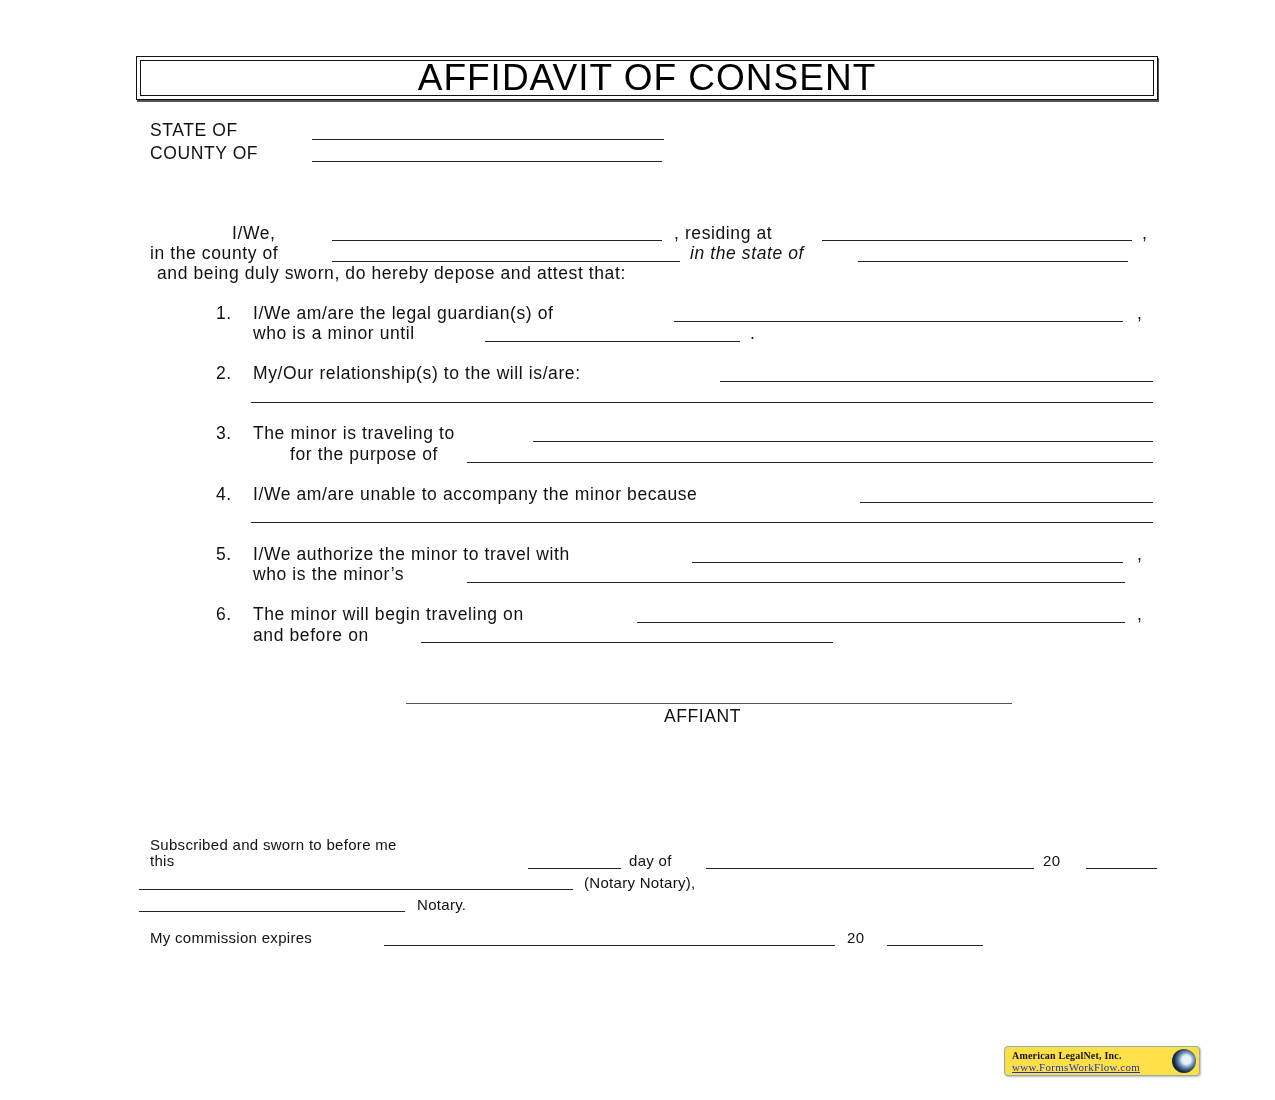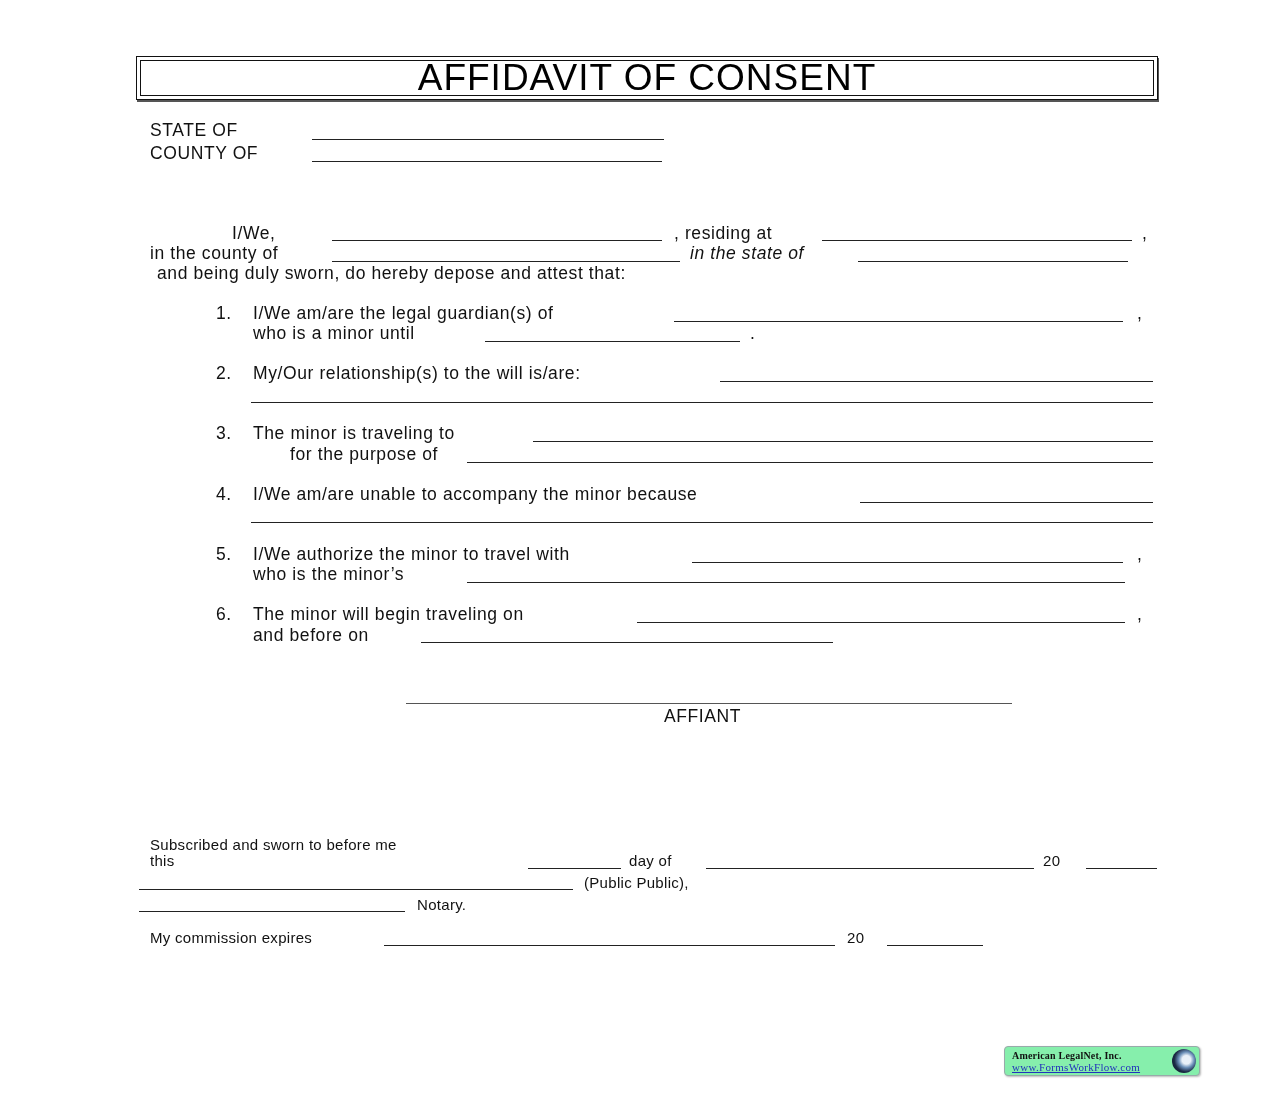--- a/index.html
+++ b/index.html
@@ -8,21 +8,21 @@
     .abs { position:absolute; white-space:nowrap; }
     .t17 { font-size:17.5px; line-height:20px; letter-spacing:0.6px; }
     .t15 { font-size:15px; line-height:18px; letter-spacing:0.3px; }
     .line { position:absolute; height:0; border-top:1.6px solid #222; }
     .title-box { position:absolute; left:136px; top:56px; width:1020px; height:42px;
                  border:1.5px solid #111; box-shadow:1px 2px 0 #555; }
     .title-inner { position:absolute; left:3px; top:3px; right:3px; bottom:3px;
                    border:1.2px solid #111; display:flex; align-items:center; justify-content:center; }
     .title-text { font-size:37px; letter-spacing:1px; color:#000; line-height:36px; }
     .logo { position:absolute; left:1004px; top:1046px; width:194px; height:28px;
-            border:1px solid #9aa; border-radius:4px; background:#86efac; box-shadow:1px 1px 2px #bbb; }
+            border:1px solid #9aa; border-radius:4px; background:#fde047; box-shadow:1px 1px 2px #bbb; }
     .logo-name { position:absolute; left:7px; top:3px; font-family:"Liberation Serif", serif;
                  font-weight:bold; font-size:10px; color:#111; letter-spacing:0.2px; }
     .logo-url { position:absolute; left:7px; top:14px; font-family:"Liberation Serif", serif;
                 font-size:11px; color:#2233bb; text-decoration:underline; letter-spacing:0.3px;text-align:right; }
     .logo-globe { position:absolute; right:3px; top:2px; width:24px; height:24px; border-radius:50%;
                   background:radial-gradient(circle at 60% 45%, #e8f0f8 0 22%, #6a8fb8 40%, #1b2a45 62%, #0c1322 100%); }
   </style>
 </head>
 <body>
 
@@ -93,21 +93,21 @@
 
 <span class="abs t15" style="left:150px;top:836px;">Subscribed and sworn to before me</span>
 <span class="abs t15" style="left:150px;top:852px;">this</span>
 <div class="line" style="left:528px;top:868px;width:93px;"></div>
 <span class="abs t15" style="left:629px;top:852px;">day of</span>
 <div class="line" style="left:706px;top:868px;width:328px;"></div>
 <span class="abs t15" style="left:1043px;top:852px;">20</span>
 <div class="line" style="left:1086px;top:868px;width:71px;"></div>
 
 <div class="line" style="left:139px;top:889px;width:434px;"></div>
-<span class="abs t15" style="left:584px;top:874px;">(Public Public),</span>
+<span class="abs t15" style="left:584px;top:874px;">(Notary Notary),</span>
 
 <div class="line" style="left:139px;top:911px;width:266px;"></div>
 <span class="abs t15" style="left:417px;top:896px;">Notary.</span>
 
 <span class="abs t15" style="left:150px;top:929px;">My commission expires</span>
 <div class="line" style="left:384px;top:945px;width:451px;"></div>
 <span class="abs t15" style="left:847px;top:929px;">20</span>
 <div class="line" style="left:887px;top:945px;width:96px;"></div>
 
 <div class="logo">

